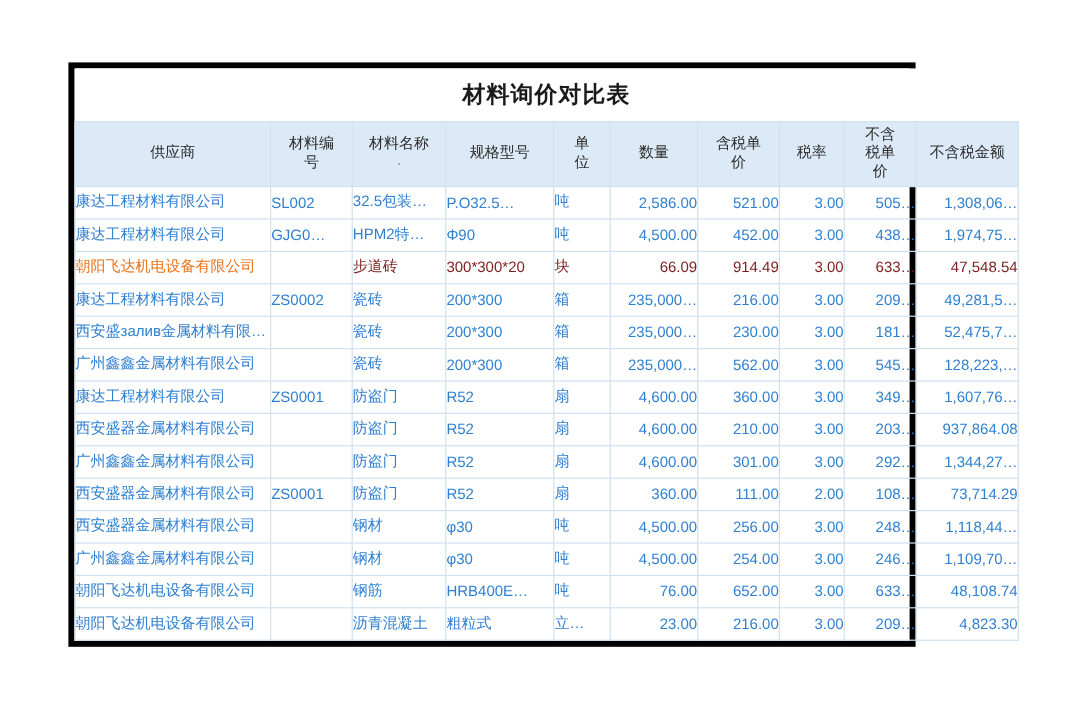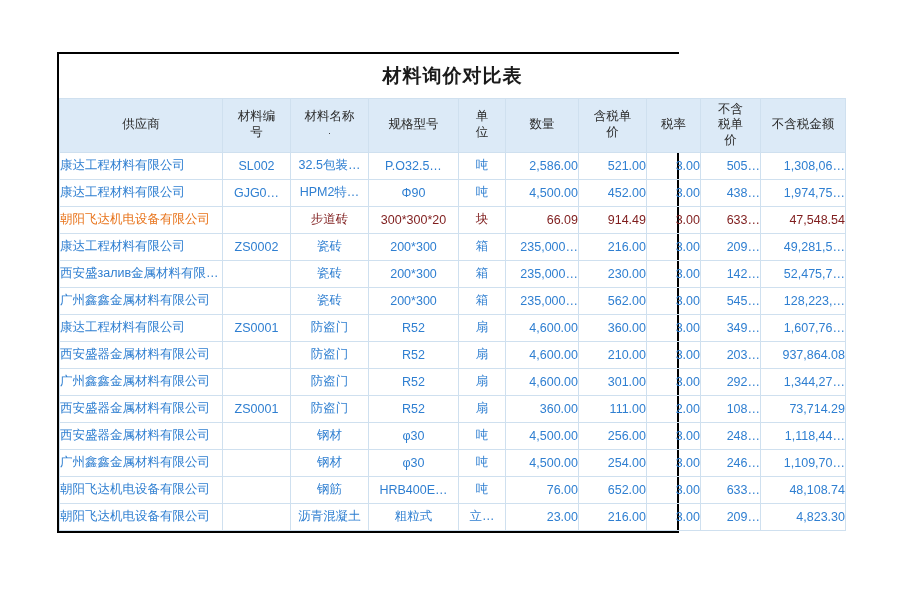--- a/index.html
+++ b/index.html
@@ -14,22 +14,22 @@
     position: relative;
     width: 900px;
     height: 600px;
     background: #ffffff;
     box-sizing: border-box;
   }
   .sheet {
     position: absolute;
     left: 57px;
     top: 52px;
-    width: 622px;
-    border: 2px solid #000000;
+    width: 706px;
+    border: 5px solid #000000;
     box-sizing: border-box;
     background: #ffffff;
   }
   table.grid {
     border-collapse: collapse;
     width: 100%;
     table-layout: fixed;
   }
   table.grid td, table.grid th {
     border: 1px solid #cfe0ef;
@@ -62,21 +62,21 @@
   }
   tbody td {
     height: 27px;
     font-size: 12.5px;
     vertical-align: middle;
     white-space: nowrap;
     overflow: hidden;
     text-overflow: ellipsis;
     padding: 0 5px;
   }
-  .c-center { text-align: center; }
+  .c-center { }
   .c-right  { text-align: right; padding-right: 7px; }
   .supplier {
     text-align: left;
     color: #2f7fd1;
   }
   .blue { color: #2f7fd1; }
   tbody tr.row-highlight td { color: #7f1d1d; }
   tbody tr.row-highlight td.supplier { color: #e8741c; }
   .num { font-variant-numeric: tabular-nums; }
 </style>
@@ -168,21 +168,21 @@
           </tr>
           <tr>
             <td class="supplier">西安盛залив金属材料有限公司</td>
             <td class="c-center blue"></td>
             <td class="c-center blue">瓷砖</td>
             <td class="c-center blue">200*300</td>
             <td class="c-center blue">箱</td>
             <td class="c-right num blue">235,000…</td>
             <td class="c-right num blue">230.00</td>
             <td class="c-right num blue">3.00</td>
-            <td class="c-right num blue">142…</td>
+            <td class="c-right num blue">181…</td>
             <td class="c-right num blue">52,475,7…</td>
           </tr>
           <tr>
             <td class="supplier">广州鑫鑫金属材料有限公司</td>
             <td class="c-center blue"></td>
             <td class="c-center blue">瓷砖</td>
             <td class="c-center blue">200*300</td>
             <td class="c-center blue">箱</td>
             <td class="c-right num blue">235,000…</td>
             <td class="c-right num blue">562.00</td>

